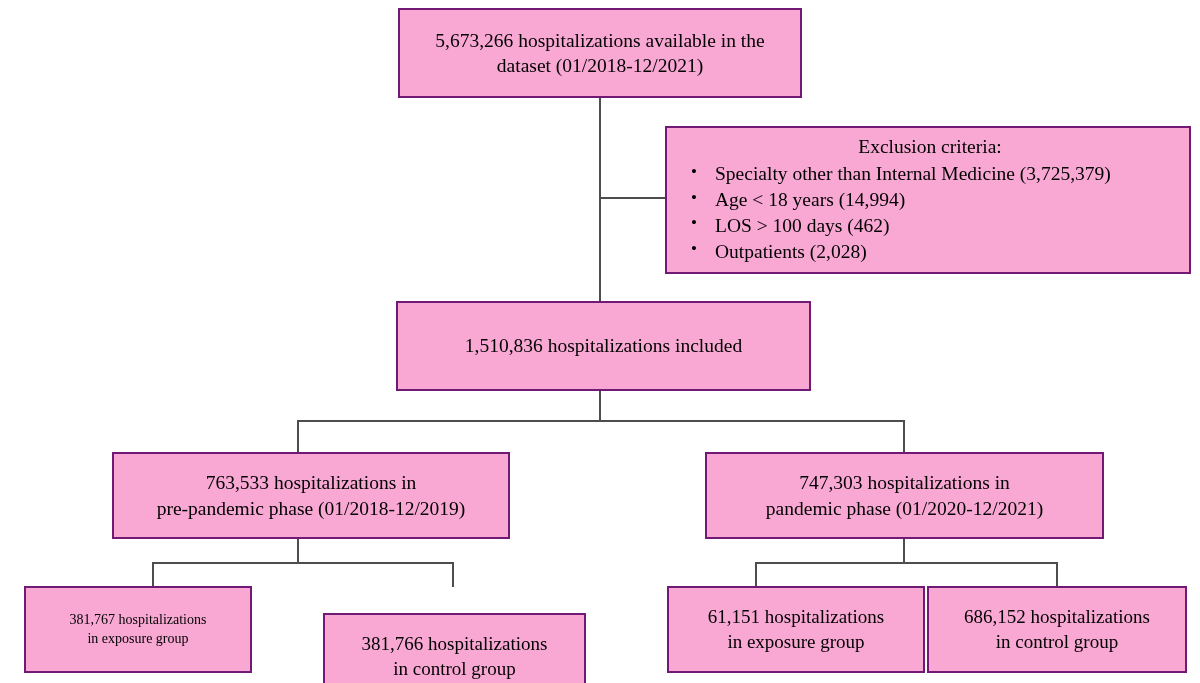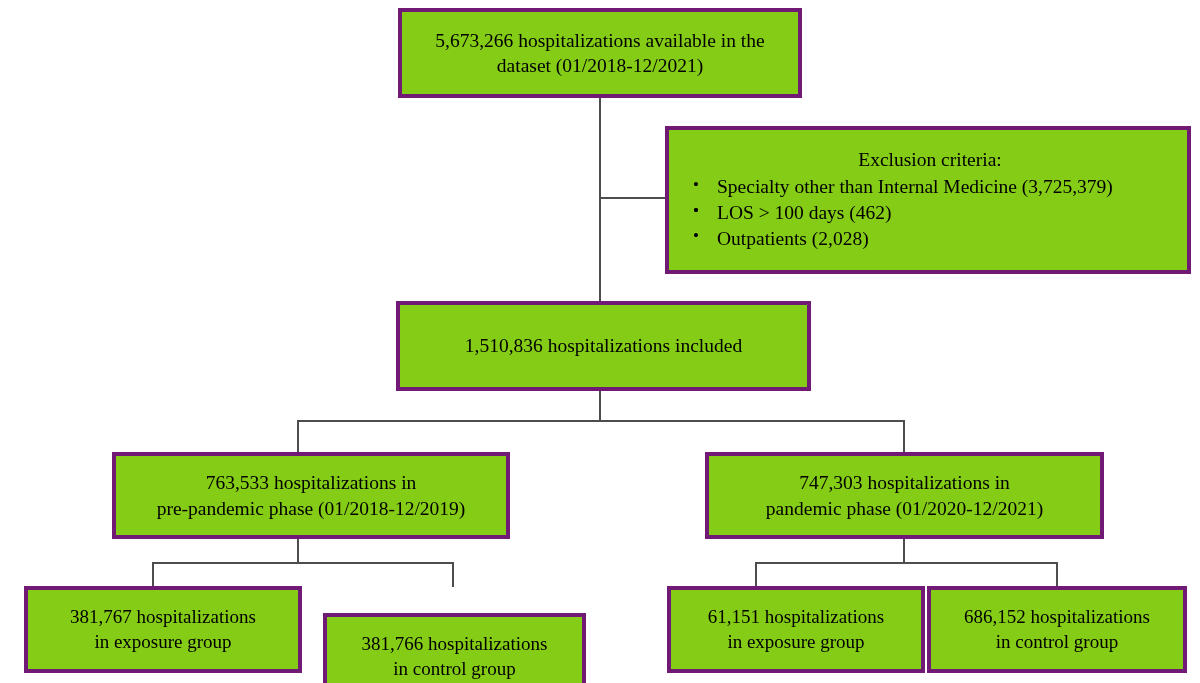--- a/index.html
+++ b/index.html
@@ -15,42 +15,42 @@
     background: #ffffff;
     font-family: "Liberation Serif", "DejaVu Serif", serif;
     color: #000000;
     overflow: hidden;
   }
 
   
   .node {
     position: absolute;
     box-sizing: border-box;
-    border: 4px solid #701a75;
-    background: #84cc16;
+    border: 2px solid #701a75;
+    background: #f9a8d4;
     display: flex;
     align-items: center;
     justify-content: center;
     text-align: center;
     line-height: 1.30;
     z-index: 3;
   }
   .node .txt {
     display: block;
     padding: 0 10px;
     white-space: pre-line;
   }
 
   #box-top      { left: 398px; top: 8px;   width: 404px; height: 90px;  font-size: 19.5px; }
   #box-excl     { left: 665px; top: 126px; width: 526px; height: 148px; justify-content: flex-start; }
   #box-included { left: 396px; top: 301px; width: 415px; height: 90px;  font-size: 19.5px; }
   #box-pre      { left: 112px; top: 452px; width: 398px; height: 87px;  font-size: 19.5px; }
   #box-pan      { left: 705px; top: 452px; width: 399px; height: 87px;  font-size: 19.5px; }
 
-  #leaf-0 { left: 24px;  top: 586px; width: 278px; height: 87px; font-size: 19px; }
+  #leaf-0 { left: 24px;  top: 586px; width: 228px; height: 87px; font-size: 14px; }
   #leaf-1 { left: 323px; top: 586px; width: 263px; height: 87px; font-size: 19px; margin-top: 27px; }
   #leaf-2 { left: 627px; top: 586px; width: 258px; height: 87px; font-size: 19px; margin-left: 40px; }
   #leaf-3 { left: 927px; top: 586px; width: 260px; height: 87px; font-size: 19px; }
 
   
   .excl-wrap {
     width: 100%;
     padding: 0 14px 0 18px;
     box-sizing: border-box;
   }
@@ -120,20 +120,21 @@
   <div class="node" id="box-excl">
     <div class="excl-wrap">
       <div class="excl-title">Exclusion criteria:</div>
       <ul class="excl-list">
         <li>
           <span class="bullet">•</span>
           <span>Specialty other than Internal Medicine (3,725,379)</span>
         </li>
         <li>
           <span class="bullet">•</span>
+          <span>Age &lt; 18 years (14,994)</span>
         </li>
         <li>
           <span class="bullet">•</span>
           <span>LOS &gt; 100 days (462)</span>
         </li>
         <li>
           <span class="bullet">•</span>
           <span>Outpatients (2,028)</span>
         </li>
       </ul>

